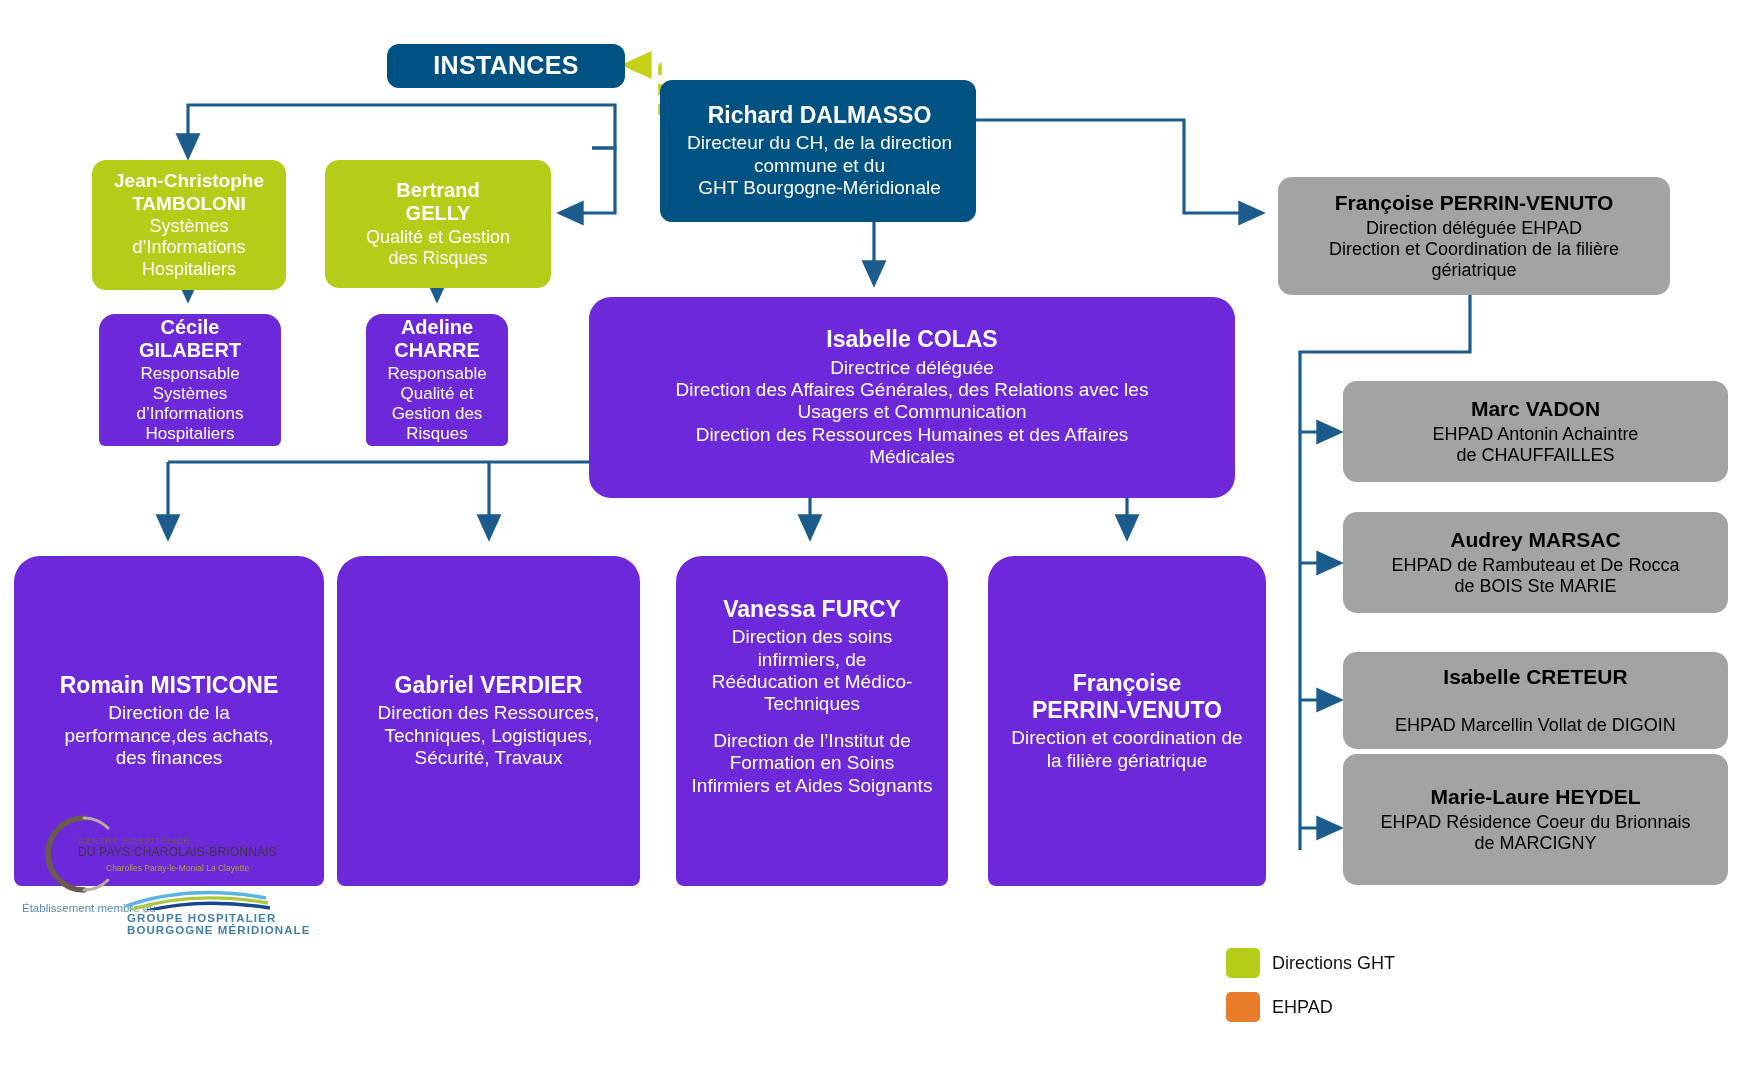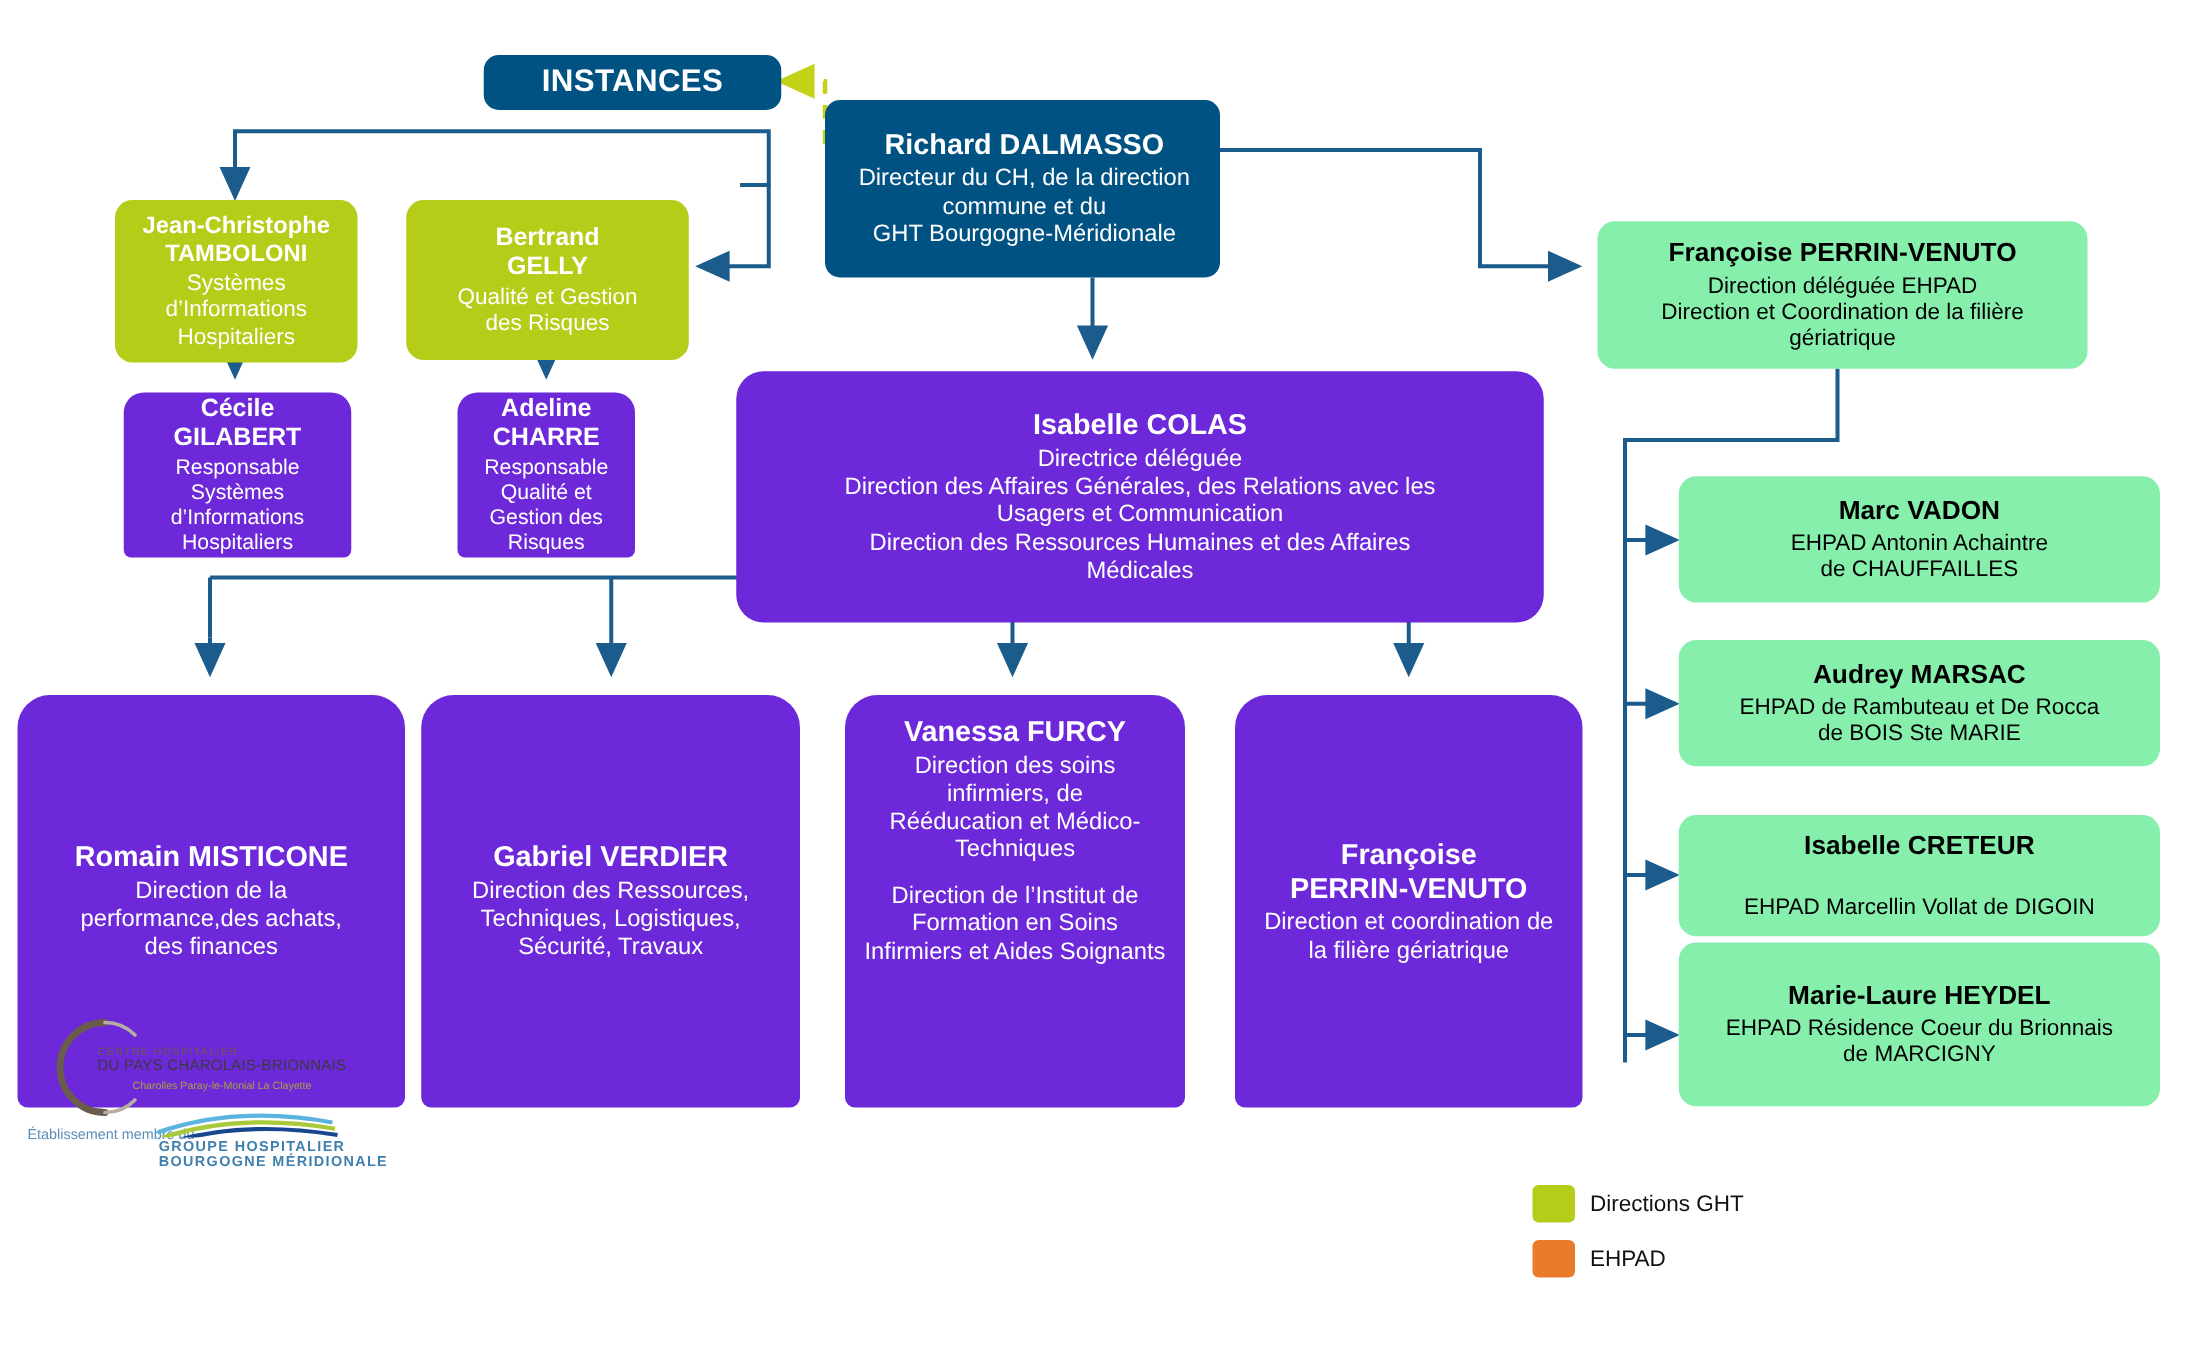--- a/index.html
+++ b/index.html
@@ -16,21 +16,21 @@
     display:flex;flex-direction:column;align-items:center;justify-content:center;
     text-align:center;line-height:1.18;
     padding:6px 10px;
   }
   .node .nm{font-weight:bold;}
   .node .ln{font-weight:normal;}
 
   .navy{background:#005282;color:#ffffff;border-radius:12px;}
   .green{background:#b5cc18;color:#ffffff;border-radius:14px;}
   .lblue{background:#6d28d9;color:#ffffff;border-radius:22px;}
-  .orange{background:#86efac;color:#000000;border-radius:14px;}
+  .orange{background:#a3a3a3;color:#000000;border-radius:14px;}
 
   .instances{font-size:25px;font-weight:bold;letter-spacing:.3px;}
 
   
   #legend{position:absolute;}
   .lg-row{display:flex;align-items:center;gap:12px;margin-bottom:14px;}
   .lg-sw{width:34px;height:30px;border-radius:5px;}
   .lg-sw.green{background:#b5cc18;}
   .lg-sw.orange{background:#e97c2b;}
   .lg-tx{font-size:18px;color:#111;}
@@ -155,21 +155,21 @@
     <span class="ln">des finances</span>
   </div>
 
   <div class="node lblue" style="left:337px;top:556px;width:303px;height:330px;font-size:19px;border-radius:26px 26px 8px 8px;">
     <span class="nm" style="font-size:23px;margin-bottom:3px;">Gabriel VERDIER</span>
     <span class="ln">Direction des Ressources,</span>
     <span class="ln">Techniques, Logistiques,</span>
     <span class="ln">Sécurité, Travaux</span>
   </div>
 
-  <div class="node lblue" style="left:676px;top:556px;width:272px;height:330px;font-size:19px;border-radius:26px 26px 8px 8px;justify-content:flex-start;padding-top:16px;">
+  <div class="node lblue" style="left:676px;top:556px;width:272px;height:330px;font-size:19px;border-radius:26px 26px 8px 8px;justify-content:flex-start;padding-top:40px;">
     <span class="nm" style="font-size:23px;margin-bottom:3px;">Vanessa FURCY</span>
     <span class="ln">Direction des soins</span>
     <span class="ln">infirmiers, de</span>
     <span class="ln">Rééducation et Médico-</span>
     <span class="ln" style="margin-bottom:14px;">Techniques</span>
     <span class="ln">Direction de l’Institut de</span>
     <span class="ln">Formation en Soins</span>
     <span class="ln">Infirmiers et Aides Soignants</span>
   </div>
 

